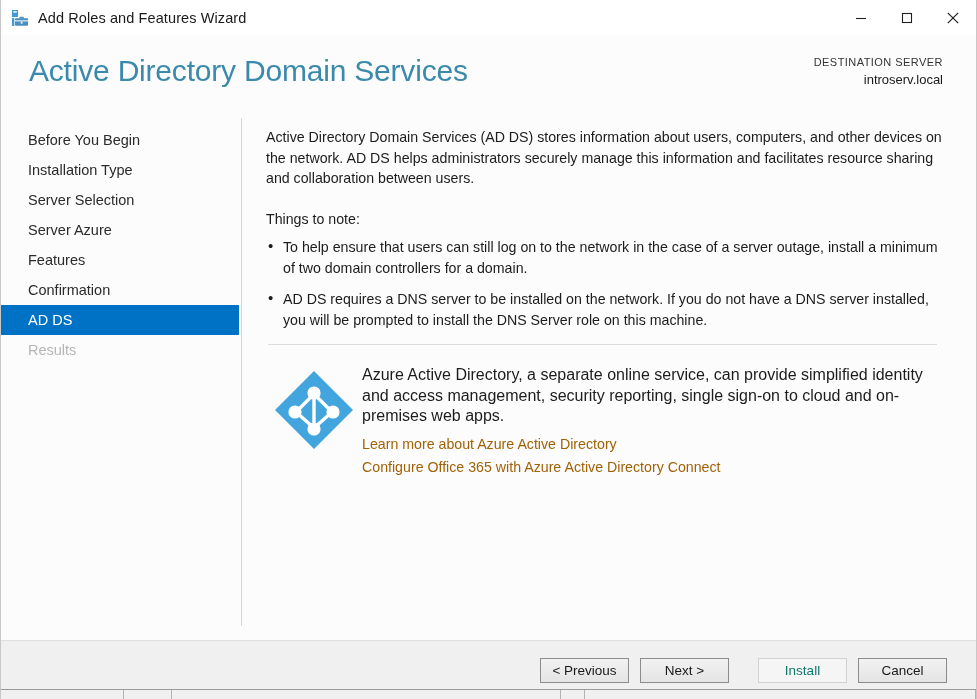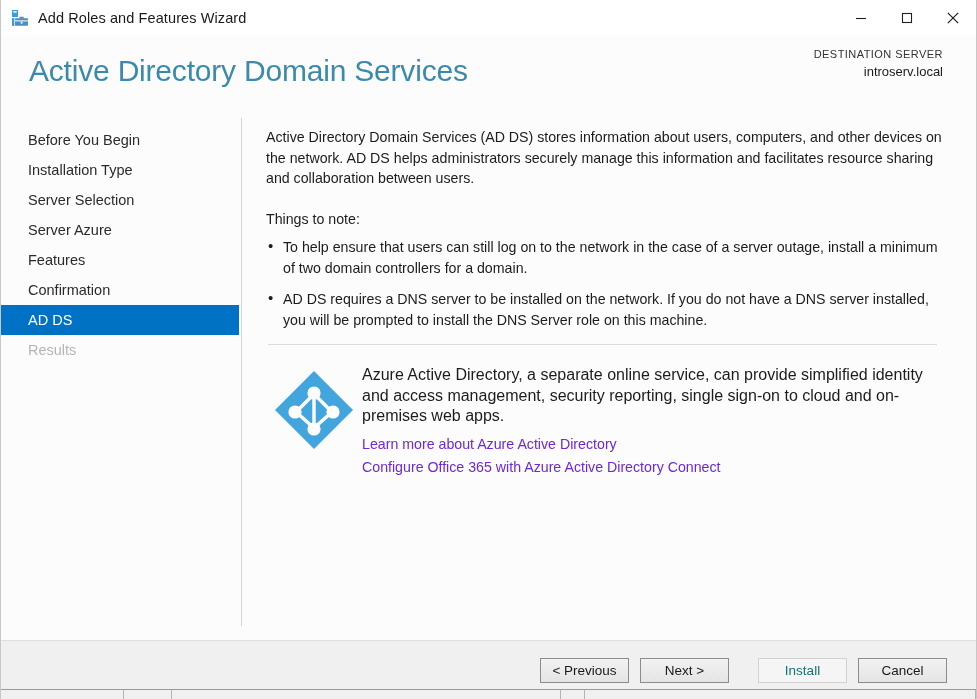--- a/index.html
+++ b/index.html
@@ -84,21 +84,21 @@
     top: 19px;
     font-size: 30px;
     font-weight: 400;
     color: #3b8aab;
     letter-spacing: -0.2px;
     white-space: nowrap;
   }
   #dest-server-block {
     position: absolute;
     right: 33px;
-    top: 12px;
+    top: 20px;
     text-align: right;
     line-height: 1.35;
   }
   #dest-server-label {
     font-size: 11px;
     color: #333333;
     letter-spacing: 0.45px;
   }
   #dest-server-value {
     font-size: 13px;
@@ -217,21 +217,21 @@
     font-size: 16px;
     line-height: 20.5px;
     color: #1c1c1c;
     margin: 0;
     max-width: 590px;
   }
   .azure-link {
     display: block;
     font-size: 14.2px;
     line-height: 23.5px;
-    color: #6d28d9;
+    color: #a16207;
     text-decoration: none;
     cursor: pointer;
     width: fit-content;
     text-align: right;
   }
   #link-learn-more { margin-top: 6px; }
 
   
   #footer {
     height: 58px;

